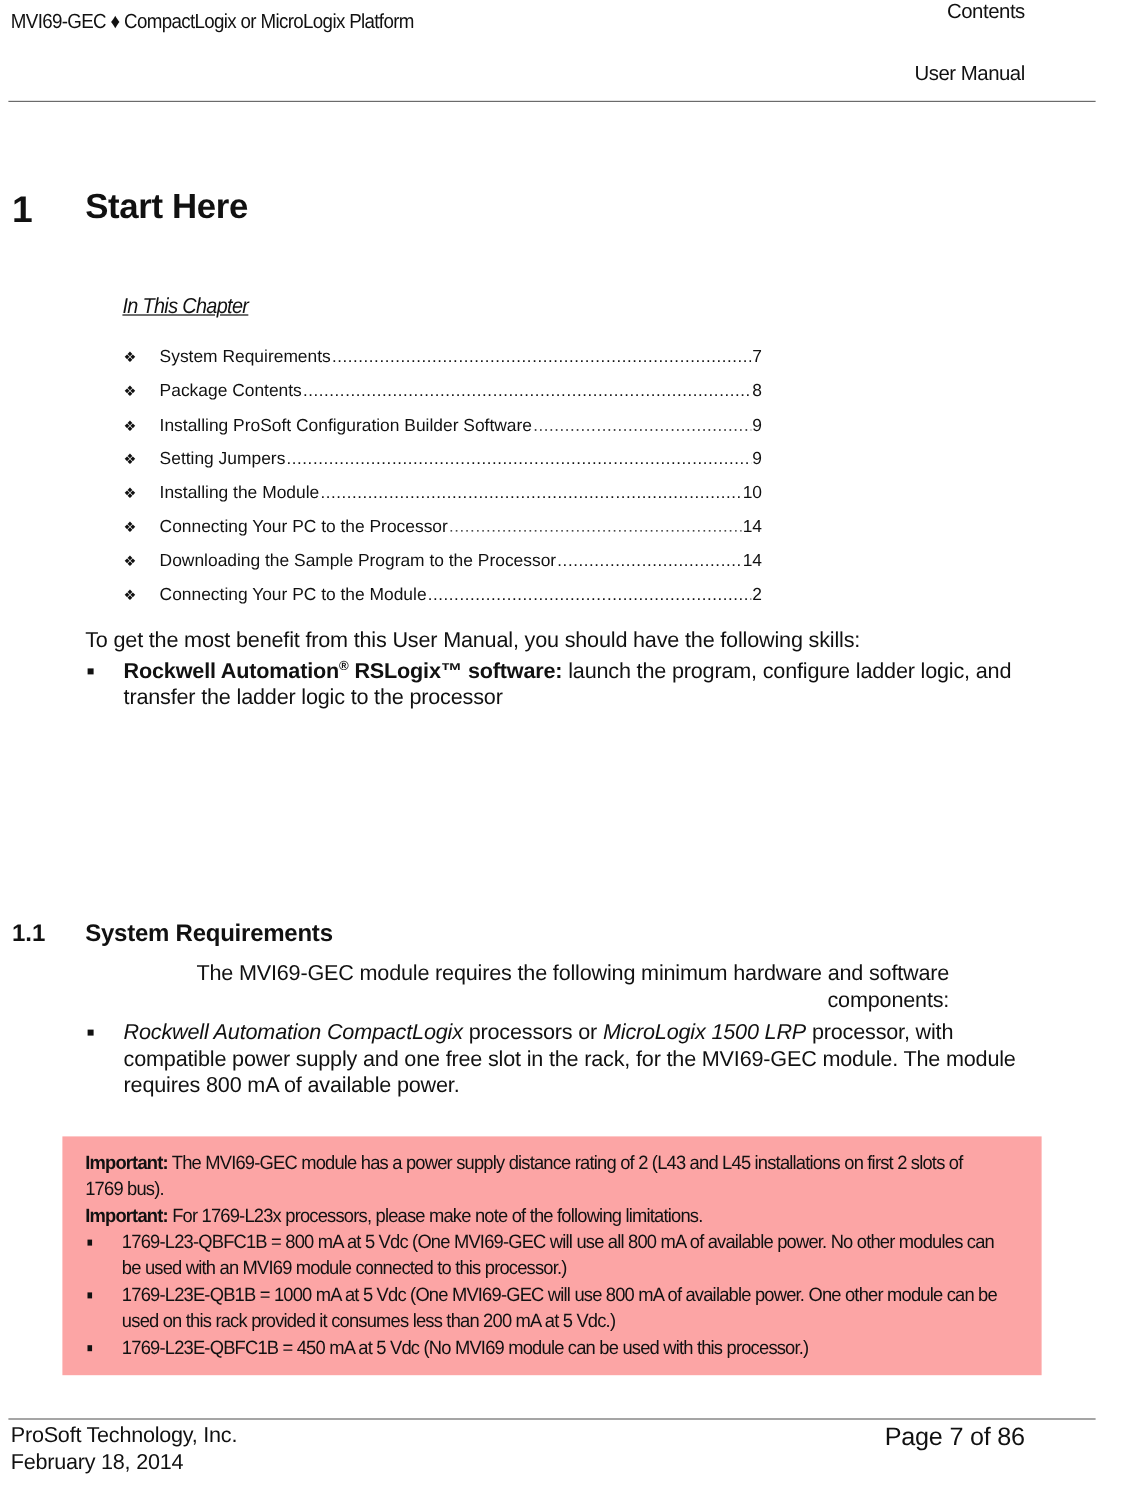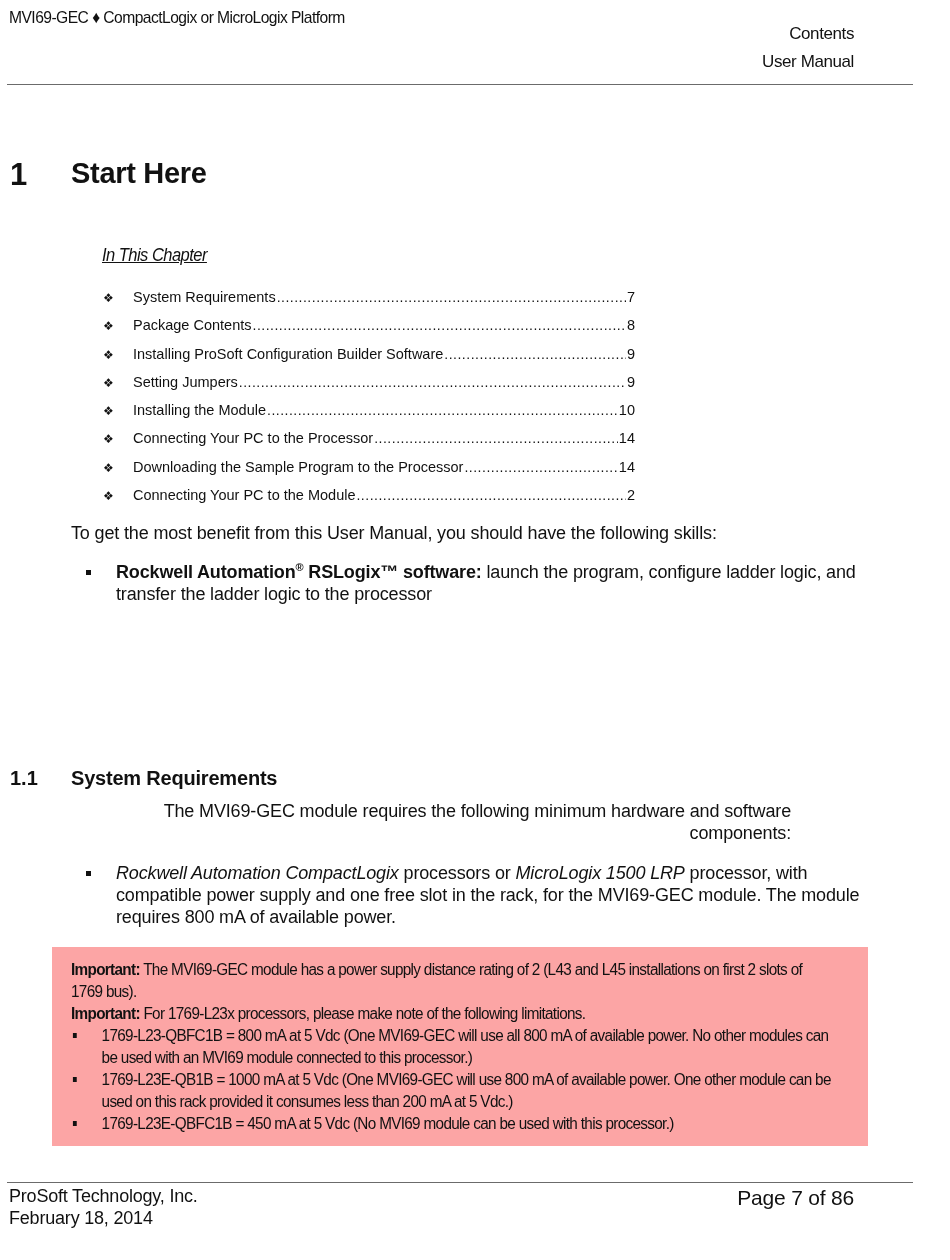--- a/index.html
+++ b/index.html
@@ -26,21 +26,21 @@
       transform-origin: left top;
       white-space: nowrap;
     }
     .hdr-right {
       right: 96px;
       font-size: 17px;
       letter-spacing: -0.4px;
       white-space: nowrap;
       text-align: right;
     }
-    .hdr-right.contents { top: 24px; }
+    .hdr-right.contents { top: 0; }
     .hdr-right.manual { top: 52px; }
     .hdr-rule {
       left: 7px; top: 84px;
       width: 906px; height: 1px;
       background: #6b6b6b;
     }
 
     
     .chap-num {
       left: 10px; top: 157px;
@@ -102,21 +102,21 @@
       font-size: 18px;
       line-height: 22px;
       letter-spacing: -0.15px;
     }
     .intro {
       left: 71px; top: 522px;
       white-space: nowrap;
     }
     .bullets {
       left: 71px; width: 790px;
-      margin: 13px; padding: 0;
+      margin: 0; padding: 0;
       list-style: none;
     }
     .bullets li {
       position: relative;
       padding-left: 32px;
     }
     .sq {
       position: absolute;
       left: 2px; top: 9px;
       width: 5px; height: 5px;

